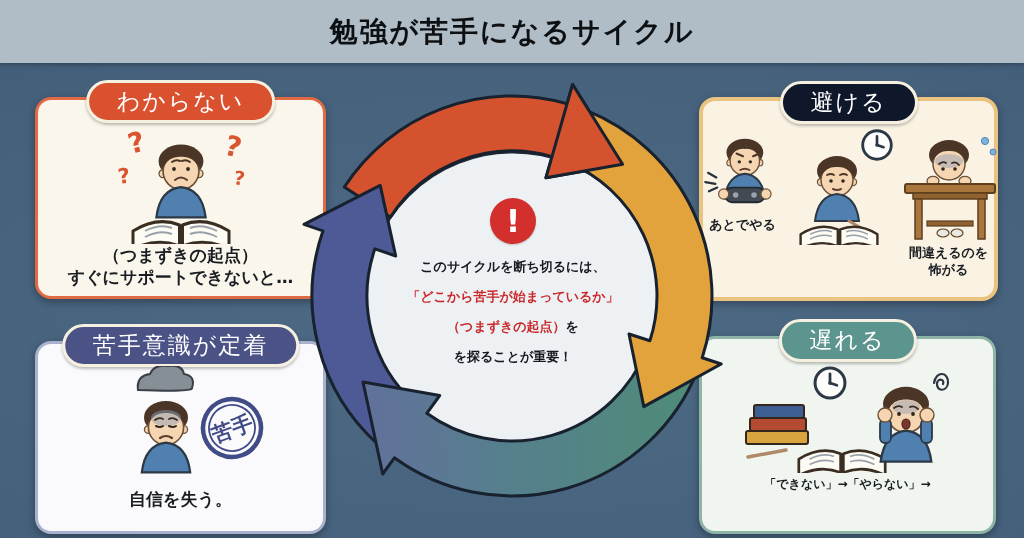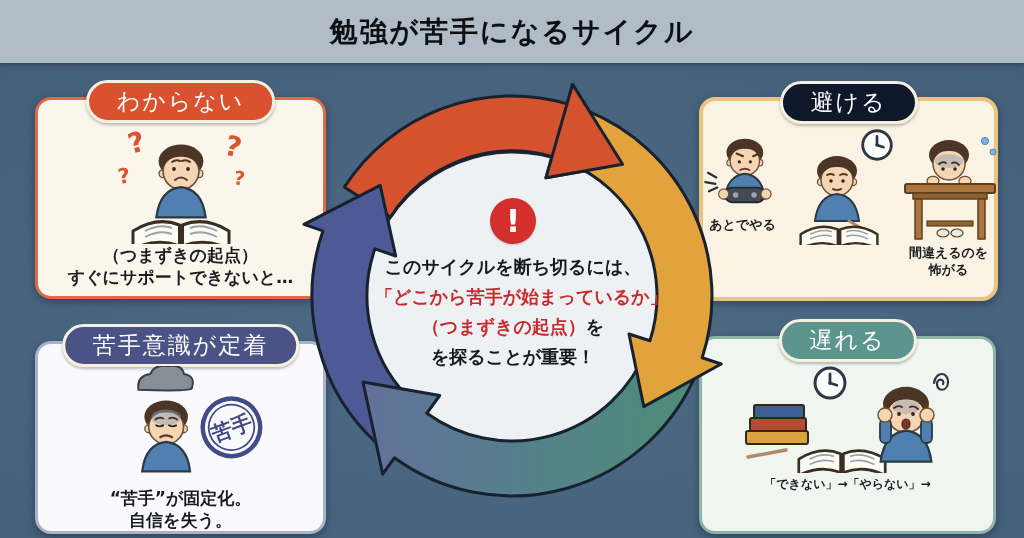--- a/index.html
+++ b/index.html
@@ -28,21 +28,21 @@
   .row{display:flex;flex-direction:row;align-items:flex-start;justify-content:center;gap:2px;width:100%;margin-top:2px;}
   .scene{display:flex;flex-direction:column;align-items:center;}
   .scene .cap{font-size:13px;}
   
   #cycle{position:absolute;left:282px;top:66px;width:460px;height:460px;z-index:3;}
   
   #centerText{position:absolute;left:375px;top:198px;width:276px;z-index:4;text-align:center;}
   .warn{width:46px;height:46px;border-radius:50%;background:#d32f2c;margin:0 auto 8px auto;
         display:flex;align-items:center;justify-content:center;box-shadow:0 1px 2px rgba(0,0,0,.2);}
   .warn span{color:#fff;font-size:32px;font-weight:800;line-height:1;}
-  #centerText .l{font-size:18px;font-weight:800;line-height:30px;color:#15191f;white-space:nowrap;}
+  #centerText .l{font-size:13px;font-weight:800;line-height:30px;color:#15191f;white-space:nowrap;}
   #centerText .l.red{color:#c9292c;}
   #centerText .l .blk{color:#15191f;}
   .defsvg{position:absolute;width:0;height:0;}
 </style>
 </head>
 <body>
 
 <svg class="defsvg" aria-hidden="true">
   <defs>
     <g id="boy">
@@ -191,21 +191,20 @@
           <path d="M 69 54 q 4 -3 8 -1 M 83 53 q 4 -2 8 1" stroke="#3a2d22" stroke-width="1.8" fill="none" stroke-linecap="round"></path>
           <path d="M 74 72 q 6 -4 12 0" stroke="#5a3d30" stroke-width="2.2" fill="none" stroke-linecap="round"></path>
         </g>
         <g transform="rotate(-20 146 62)">
           <circle cx="146" cy="62" r="29" fill="none" stroke="#414c87" stroke-width="4.5"></circle>
           <circle cx="146" cy="62" r="23" fill="none" stroke="#414c87" stroke-width="1.8"></circle>
           <text x="146" y="70" text-anchor="middle" font-size="21" font-weight="800" fill="#414c87">苦手</text>
         </g>
       </svg>
       <div class="cap s17" style="margin-top:6px;">
-        <div>“苦手”が固定化。</div>
         <div>自信を失う。</div>
       </div>
     </div>
   </section>
 
   <section class="box br">
     <div class="pill p-teal">遅れる</div>
     <div class="inner">
       <svg width="220" height="112" viewBox="0 0 220 112">
         <use href="#clockg" transform="translate(92,22) scale(1.15)"></use>

